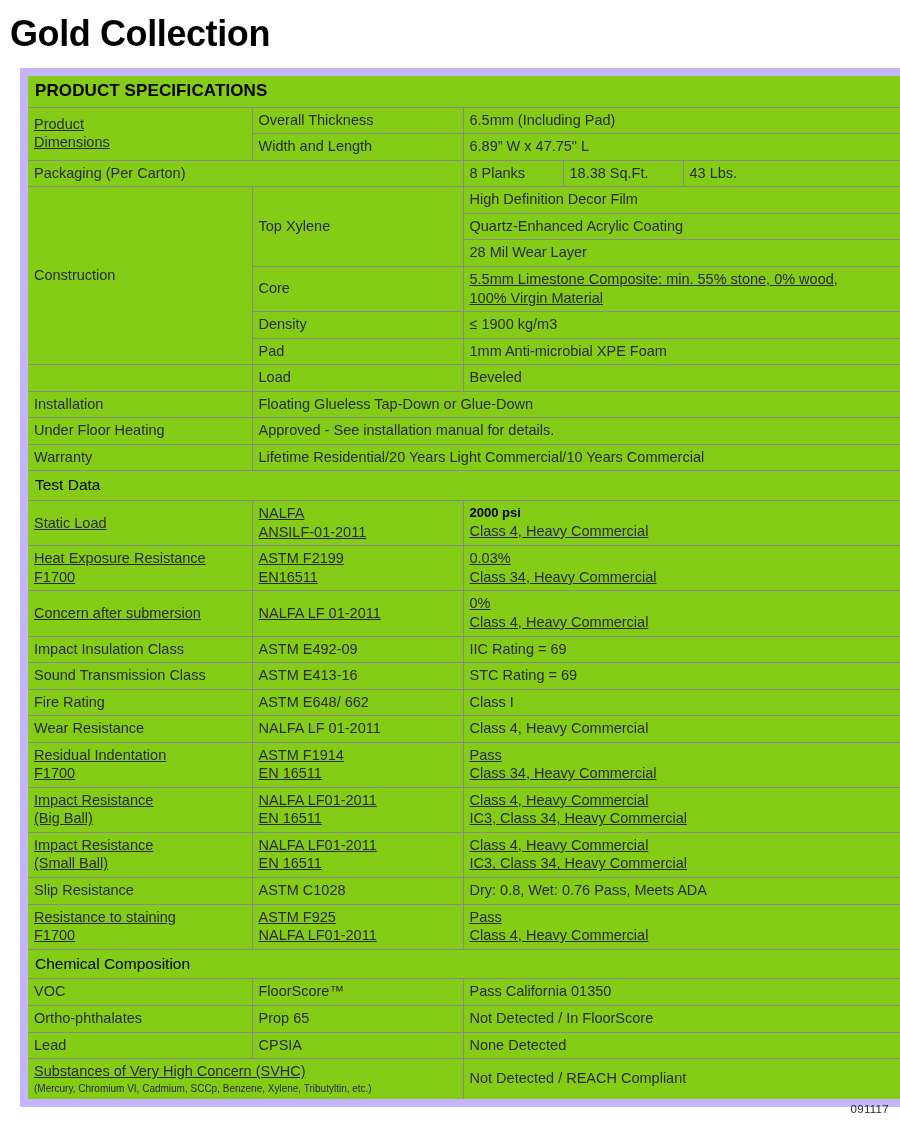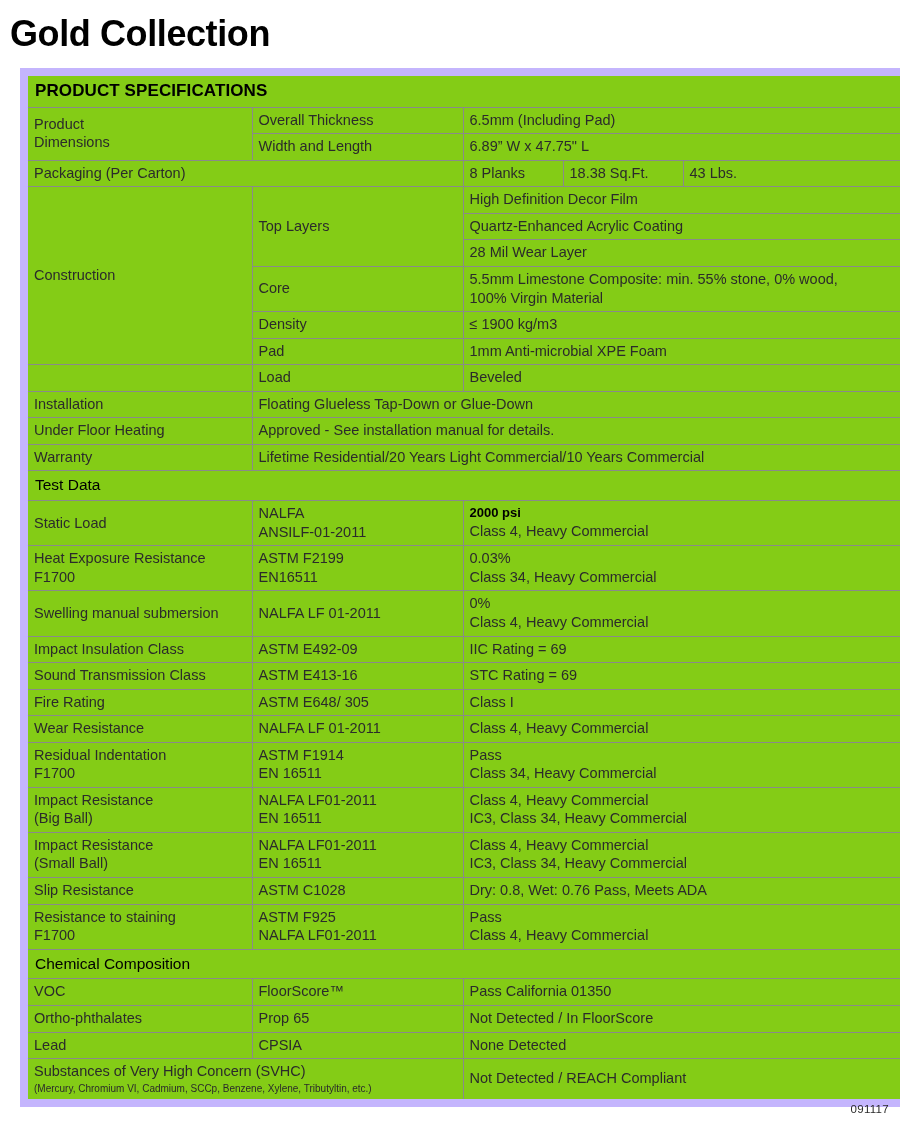--- a/index.html
+++ b/index.html
@@ -78,21 +78,21 @@
     display: block;
     line-height: 1.25;
   }
   .sub-note {
     display: block;
     font-size: 10px;
     color: #2b2b2b;
     line-height: 1.3;
     margin-top: 1px;
   }
-  .val-line { display: block; }
+  .val-line { display: block; text-decoration: underline; }
 
   
   col.c1 { width: 228px; }
   col.c2 { width: 211px; }
   col.c3 { width: 100px; }
   col.c4 { width: 120px; }
   col.c5 { width: 221px; }
 
   .footer-code {
     position: absolute;
@@ -141,21 +141,21 @@
 
       <tr>
         <td colspan="2">Packaging (Per Carton)</td>
         <td>8 Planks</td>
         <td>18.38 Sq.Ft.</td>
         <td>43 Lbs.</td>
       </tr>
 
       <tr>
         <td rowspan="6">Construction</td>
-        <td rowspan="3">Top Layers</td>
+        <td rowspan="3">Top Xylene</td>
         <td colspan="3">High Definition Decor Film</td>
       </tr>
       <tr>
         <td colspan="3">Quartz-Enhanced Acrylic Coating</td>
       </tr>
       <tr>
         <td colspan="3">28 Mil Wear Layer</td>
       </tr>
       <tr>
         <td>Core</td>
@@ -220,21 +220,21 @@
           <span class="val-line">EN16511</span>
         </td>
         <td class="two-line" colspan="3">
           <span class="val-line">0.03%</span>
           <span class="val-line">Class 34, Heavy Commercial</span>
         </td>
       </tr>
 
       <tr>
         <td class="two-line">
-          <span class="val-line">Swelling manual submersion</span>
+          <span class="val-line">Concern after submersion</span>
         </td>
         <td class="two-line">
           <span class="val-line">NALFA LF 01-2011</span>
         </td>
         <td class="two-line" colspan="3">
           <span class="val-line">0%</span>
           <span class="val-line">Class 4, Heavy Commercial</span>
         </td>
       </tr>
 
@@ -245,21 +245,21 @@
       </tr>
 
       <tr>
         <td>Sound Transmission Class</td>
         <td>ASTM E413-16</td>
         <td colspan="3">STC Rating = 69</td>
       </tr>
 
       <tr>
         <td>Fire Rating</td>
-        <td>ASTM E648/ 305</td>
+        <td>ASTM E648/ 662</td>
         <td colspan="3">Class I</td>
       </tr>
 
       <tr>
         <td>Wear Resistance</td>
         <td>NALFA LF 01-2011</td>
         <td colspan="3">Class 4, Heavy Commercial</td>
       </tr>
 
       <tr>

